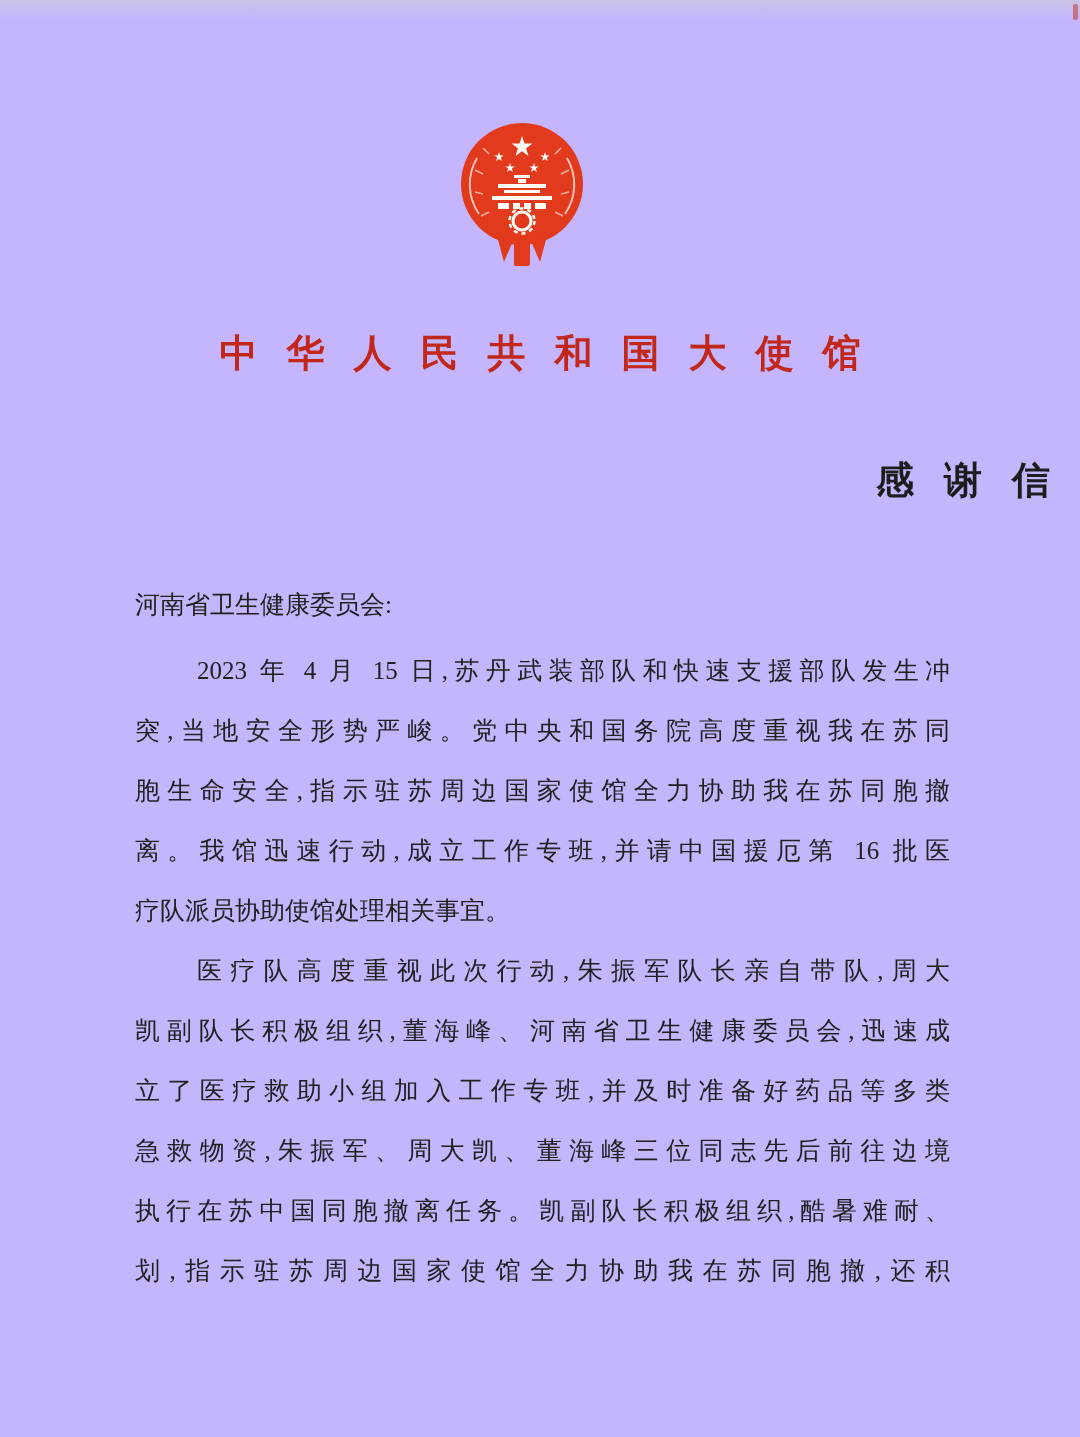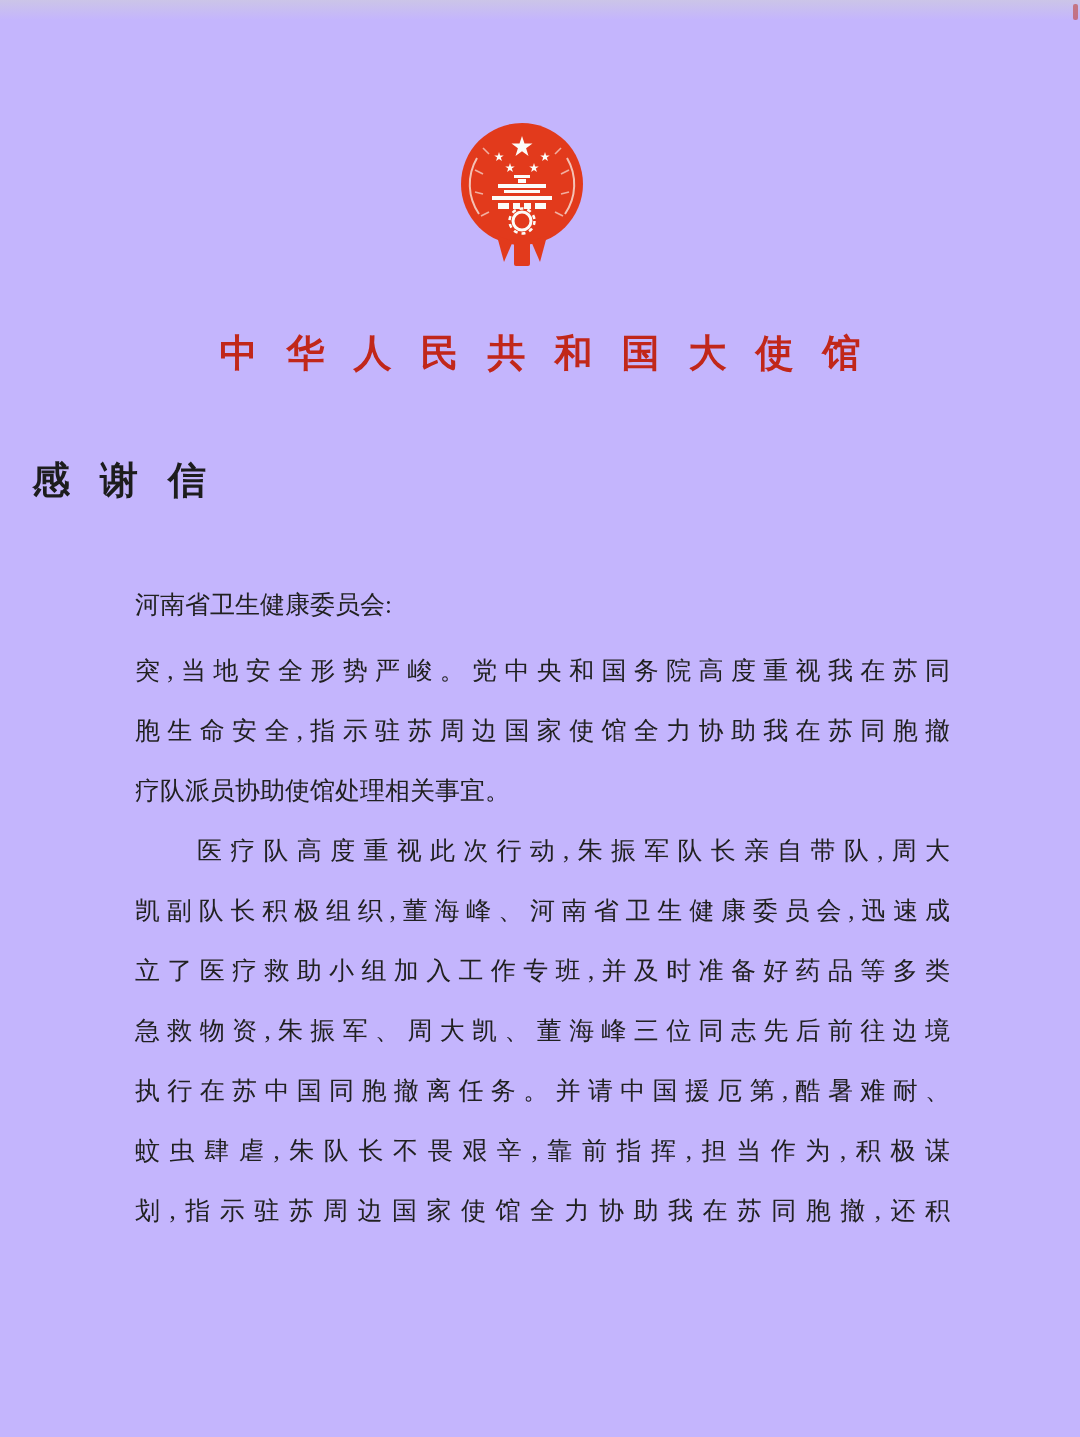--- a/index.html
+++ b/index.html
@@ -49,22 +49,22 @@
     font-size: 38px;
     font-weight: bold;
     letter-spacing: 29px;
     text-indent: 29px; 
     white-space: nowrap;
   }
 
   .letter-title {
     position: absolute;
     top: 455px;
-    left: 2px; right: 0;
-    text-align: left;
+    left: 12px; right: 0;
+    text-align: right;
     color: #1d1d1d;
     font-size: 38px;
     font-weight: bold;
     letter-spacing: 30px;
     text-indent: 30px;
     white-space: nowrap;
   }
 
   .letter-body {
     position: absolute;
@@ -151,29 +151,30 @@
   </div>
 
   <div class="embassy-name">中华人民共和国大使馆</div>
 
   <div class="letter-title">感谢信</div>
 
   <div class="letter-body">
     <div class="salutation">河南省卫生健康委员会:</div>
 
     <div>
+      <div class="ln indent">2023 年 4 月 15 日,苏丹武装部队和快速支援部队发生冲</div>
       <div class="ln">突,当地安全形势严峻。党中央和国务院高度重视我在苏同</div>
       <div class="ln">胞生命安全,指示驻苏周边国家使馆全力协助我在苏同胞撤</div>
+      <div class="ln">离。我馆迅速行动,成立工作专班,并请中国援厄第 16 批医</div>
       <div class="ln para-end">疗队派员协助使馆处理相关事宜。</div>
     </div>
 
     <div>
       <div class="ln indent">医疗队高度重视此次行动,朱振军队长亲自带队,周大</div>
       <div class="ln">凯副队长积极组织,董海峰、河南省卫生健康委员会,迅速成</div>
       <div class="ln">立了医疗救助小组加入工作专班,并及时准备好药品等多类</div>
       <div class="ln">急救物资,朱振军、周大凯、董海峰三位同志先后前往边境</div>
-      <div class="ln">执行在苏中国同胞撤离任务。并请中国援厄第,酷暑难耐、</div>
-      <div class="ln">蚊虫肆虐,朱队长不畏艰辛,靠前指挥,担当作为,积极谋</div>
+      <div class="ln">执行在苏中国同胞撤离任务。凯副队长积极组织,酷暑难耐、</div>
       <div class="ln">划,指示驻苏周边国家使馆全力协助我在苏同胞撤,还积</div>
     </div>
   </div>
 
 </div>
 
 </body></html>

